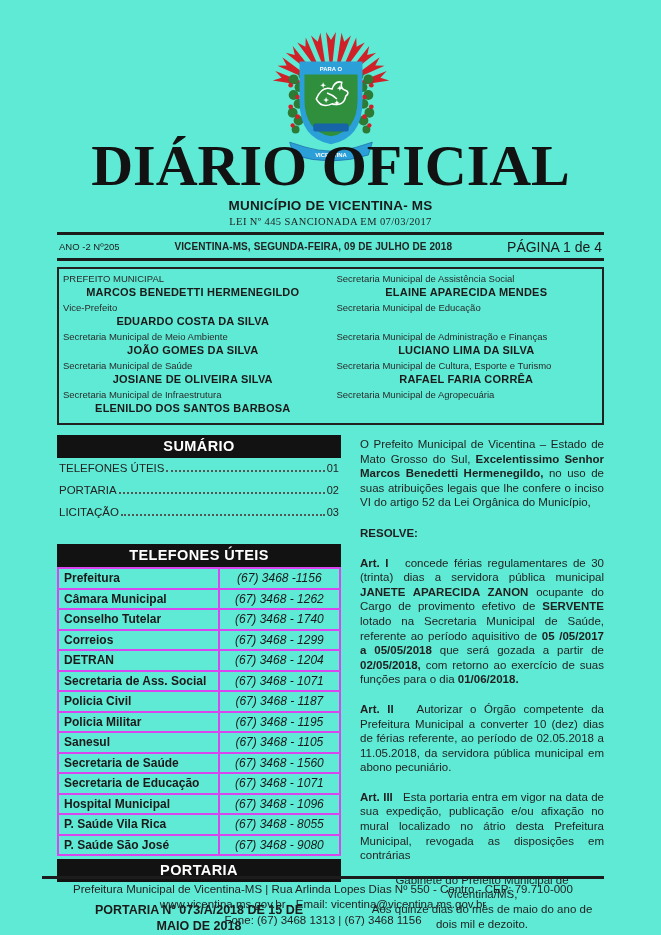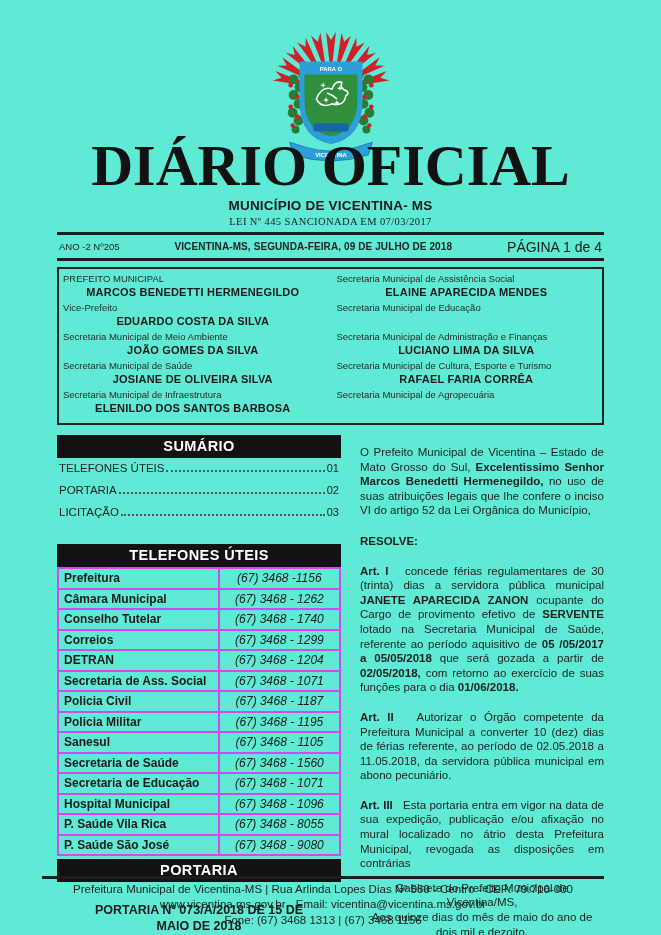--- a/index.html
+++ b/index.html
@@ -92,21 +92,21 @@
 
   .portaria-heading {
     margin-top: 20px; text-align: center;
     font-weight: bold; font-size: 12.5px; line-height: 16px;
     padding: 0 30px;
   }
 
   
   .col-right p { font-size: 11.5px; line-height: 14.6px; text-align: justify; color: #1f1f1f; }
   .col-right .b { font-weight: bold; }
-  .p-intro { margin-top: 10px; }
+  .p-intro { margin-top: 2px; }
   .p-resolve { margin-top: 16px; font-weight: bold; }
   .p-art { margin-top: 15px; }
   .p-gabinete { margin-top: 10px; text-align: center !important; }
 
   
   .footer { position: absolute; left: 42px; right: 57px; top: 876px; }
   .footer-lines { text-align: center; font-size: 11.5px; line-height: 15.5px; color: #222; padding-top: 3px; }
 </style>
 </head>
 <body>

